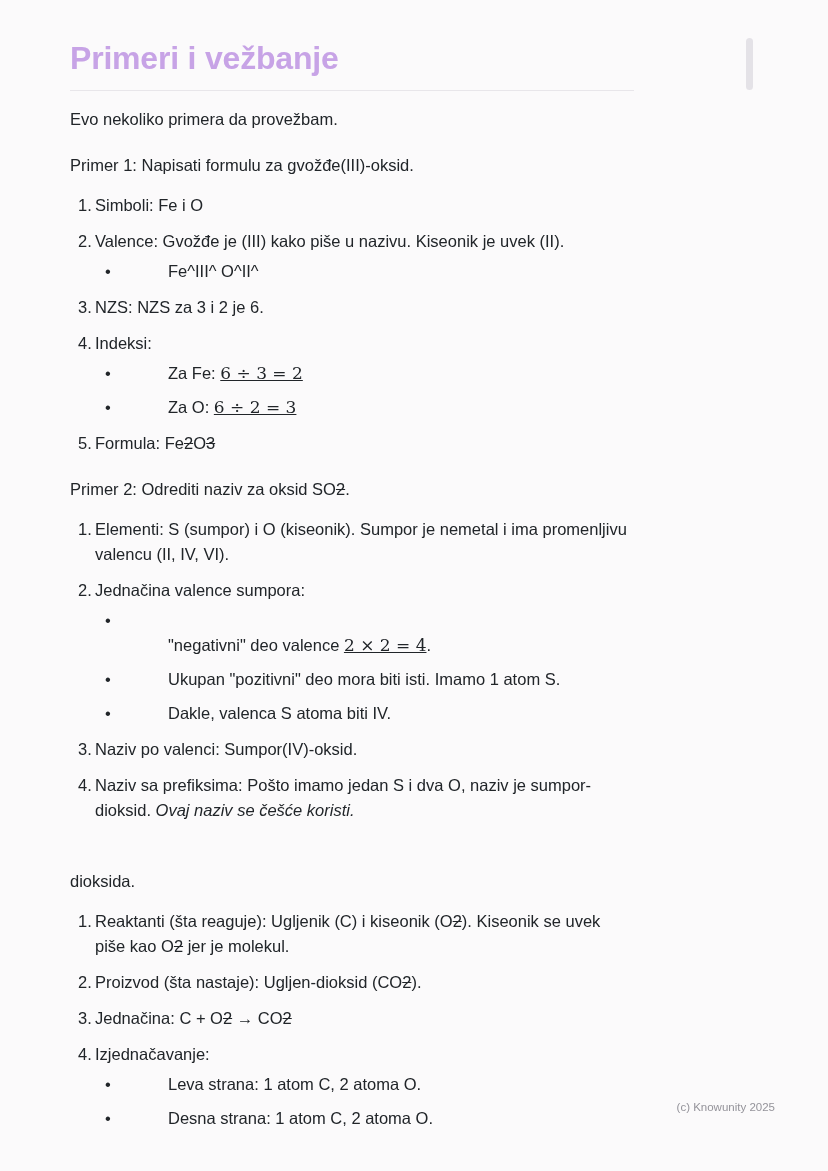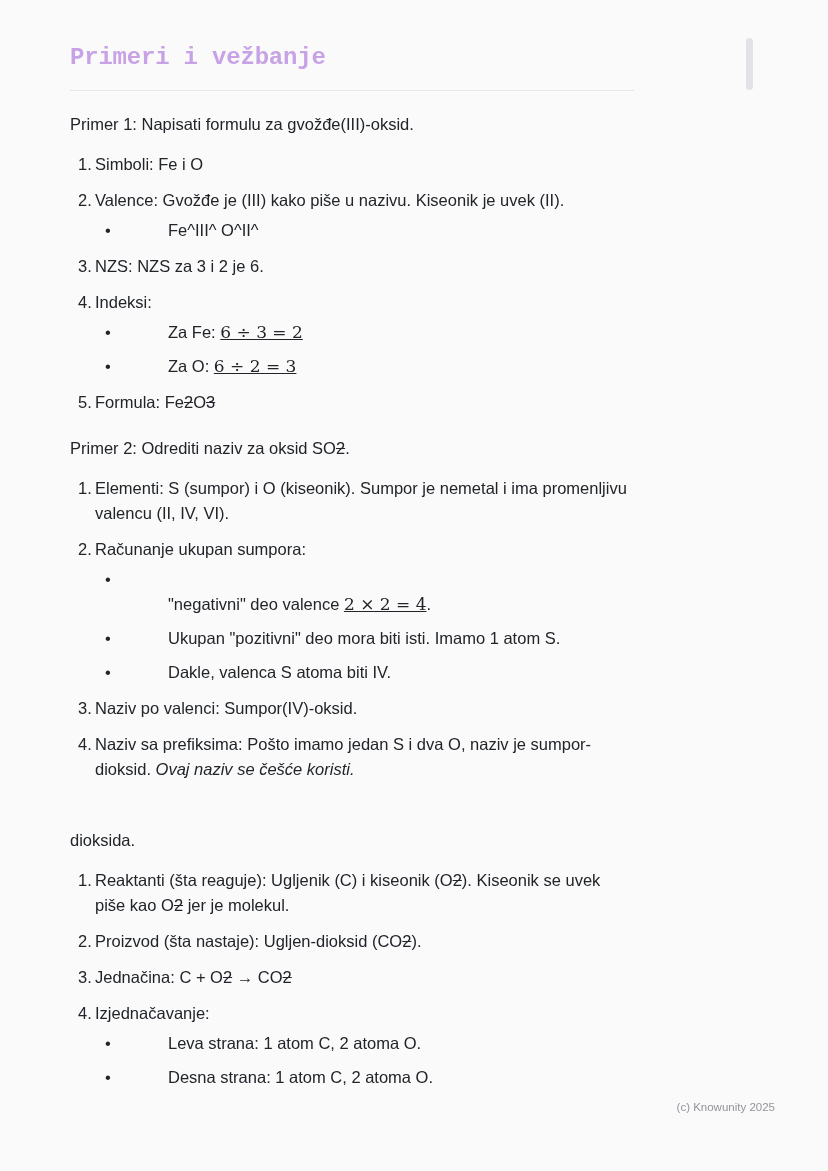--- a/index.html
+++ b/index.html
@@ -7,22 +7,22 @@
   .page {
     width:828px; height:1171px;
     background:var(--bg-color,#fbfafb);
     position:relative; overflow:hidden;
     font-family:"Liberation Sans", sans-serif;
     color:var(--text-color,#212529);
     margin:0 auto;
   }
   .content { padding:40px 66px 0 70px; }
   .doc-title {
-    font-size:24px; line-height:36px; font-weight:700;
-    color:var(--title-color,#c7a3e6); letter-spacing:-0.2px;font-family:Liberation Mono, monospace;
+    font-size:32px; line-height:36px; font-weight:700;
+    color:var(--title-color,#c7a3e6); letter-spacing:-0.2px;
   }
   .title-rule { border:none; height:1px; background:#e8e6ea; width:564px; margin-top:14px; }
   .intro { margin-top:16px; font-size:16.5px; line-height:25px; }
   .section-heading { margin-top:21px; font-size:16.5px; line-height:25px; font-weight:400; }
   .ordered-list { margin-top:15px; }
   .list-item { display:flex; font-size:16.5px; line-height:25px; margin-bottom:11px; }
   .list-item:last-child { margin-bottom:0; }
   .list-number { flex:none; width:17px; margin-left:8px; }
   .list-item-text { flex:1; min-width:0; }
   .bullet-list { margin-top:5px; }
@@ -40,20 +40,21 @@
     border-radius:4px; background:#e4e2e7; cursor:pointer;
   }
 </style>
 </head>
 <body>
 
 <div class="page">
   <div class="content">
     <h1 class="doc-title">Primeri i vežbanje</h1>
     <hr class="title-rule">
+    <p class="intro">Evo nekoliko primera da provežbam.</p>
     <div>
         <h2 class="section-heading"><span class="seg-b">Primer 1: Napisati formulu za gvožđe(III)-oksid.</span></h2>
         <div class="ordered-list">
           <div class="list-item">
             <span class="list-number">1.</span>
             <div class="list-item-text"><span class="seg-b">Simboli:</span><span> Fe i O</span></div>
           </div>
           <div class="list-item">
             <span class="list-number">2.</span>
             <div class="list-item-text"><span class="seg-b">Valence:</span><span> Gvožđe je (III) kako piše u nazivu. Kiseonik je uvek (II).</span><div class="bullet-list">
@@ -86,21 +87,21 @@
           </div>
         </div>
         <h2 class="section-heading"><span class="seg-b">Primer 2: Odrediti naziv za oksid SO</span><span class="seg-b seg-s">2</span><span class="seg-b">.</span></h2>
         <div class="ordered-list">
           <div class="list-item">
             <span class="list-number">1.</span>
             <div class="list-item-text"><span class="seg-b">Elementi:</span><span> S (sumpor) i O (kiseonik). Sumpor je nemetal i ima promenljivu</span><br><span>valencu (II, IV, VI).</span></div>
           </div>
           <div class="list-item">
             <span class="list-number">2.</span>
-            <div class="list-item-text"><span class="seg-b">Računanje ukupan sumpora:</span><div class="bullet-list">
+            <div class="list-item-text"><span class="seg-b">Jednačina valence sumpora:</span><div class="bullet-list">
                 <div class="bullet-item">
                   <span class="bullet-marker">•</span>
                   <div class="bullet-text"><br><span>"negativni" deo valence </span><span class="seg-m">2 × 2 = 4</span><span>.</span></div>
                 </div>
                 <div class="bullet-item">
                   <span class="bullet-marker">•</span>
                   <div class="bullet-text"><span>Ukupan "pozitivni" deo mora biti isti. Imamo 1 atom S.</span></div>
                 </div>
                 <div class="bullet-item">
                   <span class="bullet-marker">•</span>

